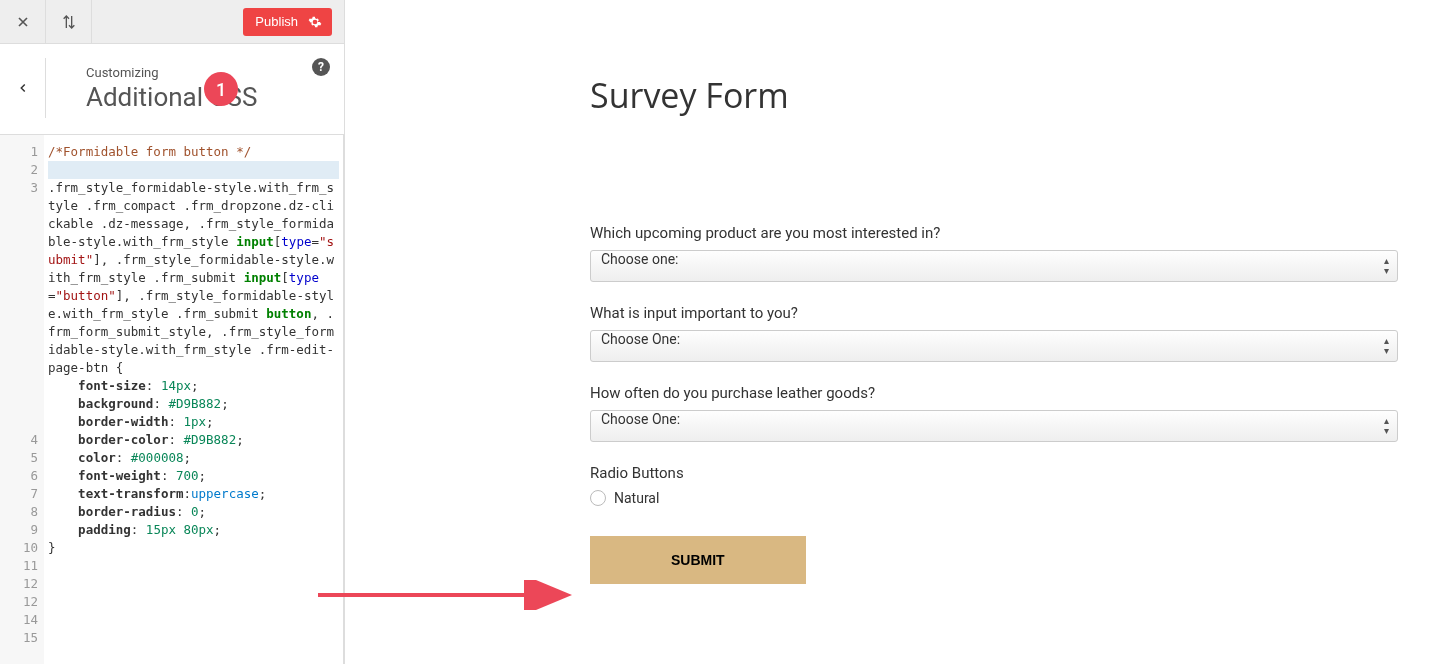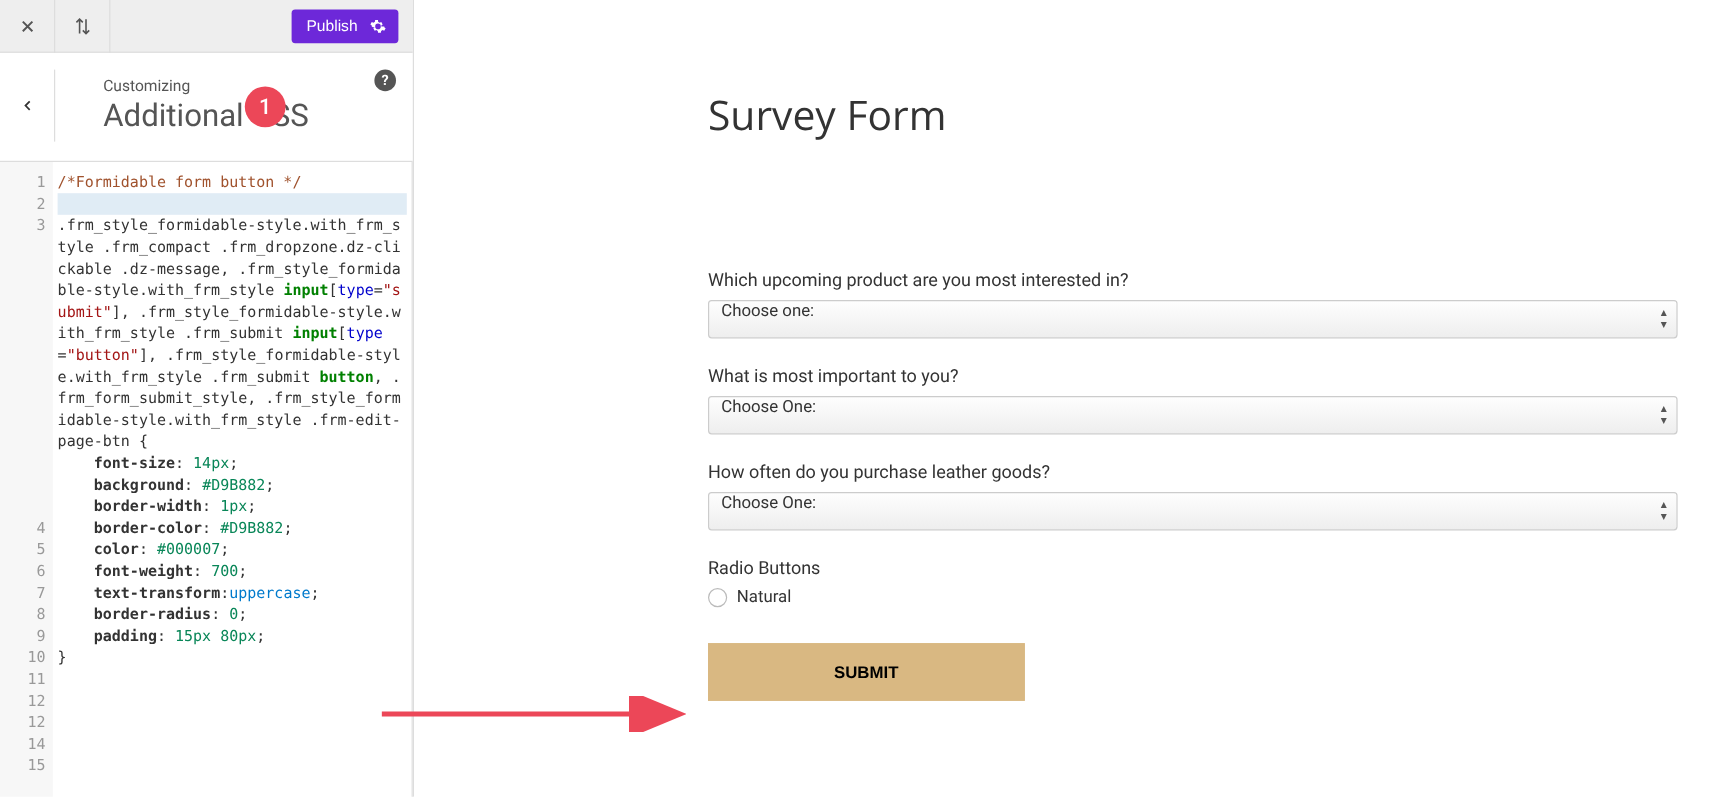--- a/index.html
+++ b/index.html
@@ -2,21 +2,21 @@
 <html><head>
 <meta charset="utf-8">
 <style>
 * { box-sizing: border-box; margin: 0; padding: 0; }
 body { font-family: -apple-system, BlinkMacSystemFont, "Segoe UI", Roboto, "Helvetica Neue", sans-serif; font-size: 13px; color: #444; background: #fff; width: 1446px; height: 664px; overflow: hidden; position: relative; }
 
 .top-bar { height: 44px; background: #eeeeee; border-bottom: 1px solid #ddd; display: flex; align-items: center; width: 344px; }
 .top-bar .icon-btn { width: 46px; height: 44px; display: flex; align-items: center; justify-content: center; border-right: 1px solid #ddd; color: #555; cursor: pointer; }
 .top-bar .icon-btn svg { width: 16px; height: 16px; }
 .top-bar .spacer { flex: 1; }
-.publish-btn { background: #6d28d9; color: #fff; border: none; border-radius: 3px; height: 28px; display: flex; align-items: center; padding: 0 10px 0 12px; margin-right: 12px; font-size: 13px; cursor: pointer; }
+.publish-btn { background: #ef4444; color: #fff; border: none; border-radius: 3px; height: 28px; display: flex; align-items: center; padding: 0 10px 0 12px; margin-right: 12px; font-size: 13px; cursor: pointer; }
 .publish-btn .gear { margin-left: 10px; display: flex; align-items: center; }
 .publish-btn .gear svg { width: 14px; height: 14px; }
 
 .panel-head { width: 344px; border-bottom: 1px solid #ddd; display: flex; align-items: center; padding: 14px 16px 16px 0; position: relative; gap: 26px; }
 .back-btn { width: 46px; height: 60px; display: flex; align-items: center; justify-content: center; color: #333; cursor: pointer; border-right: 1px solid #ddd; margin-right: 14px; }
 .back-btn svg { width: 14px; height: 14px; }
 .head-txt { flex: 1; }
 .head-txt .small { font-size: 13px; color: #555; }
 .head-txt .big { font-size: 26px; color: #555; margin-top: 2px; }
 .help-icon { width: 18px; height: 18px; border-radius: 50%; background: #555; color: #fff; display: flex; align-items: center; justify-content: center; font-size: 12px; font-weight: bold; position: absolute; top: 14px; right: 14px; cursor: pointer; }
@@ -45,21 +45,21 @@
 
 .preview { position: absolute; left: 590px; top: 0; right: 48px; bottom: 0; padding-top: 72px; }
 .preview h1 { font-size: 34px; font-weight: 400; color: #333; font-family: "Open Sans", -apple-system, sans-serif; margin-bottom: 106px; }
 .form-group { margin-bottom: 22px; }
 .form-group label.q { display: block; font-size: 15px; color: #333; margin-bottom: 8px; }
 .sel { width: 100%; height: 32px; border: 1px solid #ccc; border-radius: 3px; background: linear-gradient(to bottom, #fefefe, #eeeeee); padding: 0 28px 0 10px; font-size: 14px; color: #333; position: relative; display: flex; align-items: flex-start; cursor: pointer; }
 .sel .chev { position: absolute; right: 8px; top: 50%; transform: translateY(-50%); color: #555; font-size: 10px; line-height: 1; }
 .radio-group { margin-top: 4px; }
 .radio-item { display: flex; align-items: flex-start; margin-bottom: 2px; font-size: 14px; color: #333; }
 .radio-item .circle { width: 16px; height: 16px; border: 1px solid #bbb; border-radius: 50%; margin-right: 8px; }
-.submit-btn { background: #D9B882; border: 1px solid #D9B882; color: #000; font-weight: 700; font-size: 14px; text-transform: uppercase; padding: 15px 104px; border-radius: 0; cursor: pointer; margin-top: 8px; }
+.submit-btn { background: #D9B882; border: 1px solid #D9B882; color: #000; font-weight: 700; font-size: 14px; text-transform: uppercase; padding: 15px 80px; border-radius: 0; cursor: pointer; margin-top: 8px; }
 
 .arrow { position: absolute; left: 318px; top: 580px; width: 260px; height: 30px; pointer-events: none; }
 .arrow svg { width: 100%; height: 100%; }
 </style>
 </head>
 <body>
 
 <div class="top-bar">
   <div class="icon-btn">
     <svg viewBox="0 0 24 24" fill="none" stroke="currentColor" stroke-width="2.5">
@@ -116,21 +116,21 @@
       <div>15</div>
     </div>
   <div class="code-lines" id="codelines">
       <div class="ln"><span class="c-comment">/*Formidable form button */</span></div>
       <div class="ln active">&nbsp;</div>
       <div class="ln wrap"><span class="c-sel">.frm_style_formidable-style.with_frm_style .frm_compact .frm_dropzone.dz-clickable .dz-message</span><span class="c-punc">,</span> <span class="c-sel">.frm_style_formidable-style.with_frm_style </span><span class="c-kw">input</span><span class="c-punc">[</span><span class="c-attr">type</span><span class="c-punc">=</span><span class="c-str">"submit"</span><span class="c-punc">],</span> <span class="c-sel">.frm_style_formidable-style.with_frm_style .frm_submit </span><span class="c-kw">input</span><span class="c-punc">[</span><span class="c-attr">type</span><span class="c-punc">=</span><span class="c-str">"button"</span><span class="c-punc">],</span> <span class="c-sel">.frm_style_formidable-style.with_frm_style .frm_submit </span><span class="c-kw">button</span><span class="c-punc">,</span> <span class="c-sel">.frm_form_submit_style</span><span class="c-punc">,</span> <span class="c-sel">.frm_style_formidable-style.with_frm_style .frm-edit-page-btn</span> <span class="c-punc">{</span></div>
       <div class="ln">    <span class="c-prop">font-size</span><span class="c-punc">:</span> <span class="c-num">14px</span><span class="c-punc">;</span></div>
       <div class="ln">    <span class="c-prop">background</span><span class="c-punc">:</span> <span class="c-num">#D9B882</span><span class="c-punc">;</span></div>
       <div class="ln">    <span class="c-prop">border-width</span><span class="c-punc">:</span> <span class="c-num">1px</span><span class="c-punc">;</span></div>
       <div class="ln">    <span class="c-prop">border-color</span><span class="c-punc">:</span> <span class="c-num">#D9B882</span><span class="c-punc">;</span></div>
-      <div class="ln">    <span class="c-prop">color</span><span class="c-punc">:</span> <span class="c-num">#000007</span><span class="c-punc">;</span></div>
+      <div class="ln">    <span class="c-prop">color</span><span class="c-punc">:</span> <span class="c-num">#000008</span><span class="c-punc">;</span></div>
       <div class="ln">    <span class="c-prop">font-weight</span><span class="c-punc">:</span> <span class="c-num">700</span><span class="c-punc">;</span></div>
       <div class="ln">    <span class="c-prop">text-transform</span><span class="c-punc">:</span><span class="c-ident">uppercase</span><span class="c-punc">;</span></div>
       <div class="ln">    <span class="c-prop">border-radius</span><span class="c-punc">:</span> <span class="c-num">0</span><span class="c-punc">;</span></div>
       <div class="ln">    <span class="c-prop">padding</span><span class="c-punc">:</span> <span class="c-num">15px</span> <span class="c-num">80px</span><span class="c-punc">;</span></div>
       <div class="ln"><span class="c-punc">}</span></div>
       <div class="ln">&nbsp;</div>
     </div>
 </div>
 
 <div class="right-bg"></div>
@@ -140,21 +140,21 @@
 
   <div class="form-group">
     <label class="q">Which upcoming product are you most interested in?</label>
     <div class="sel">
       <span>Choose one:</span>
       <span class="chev">▴<br>▾</span>
     </div>
   </div>
 
   <div class="form-group">
-    <label class="q">What is most important to you?</label>
+    <label class="q">What is input important to you?</label>
     <div class="sel">
       <span>Choose One:</span>
       <span class="chev">▴<br>▾</span>
     </div>
   </div>
 
   <div class="form-group">
     <label class="q">How often do you purchase leather goods?</label>
     <div class="sel">
       <span>Choose One:</span>

